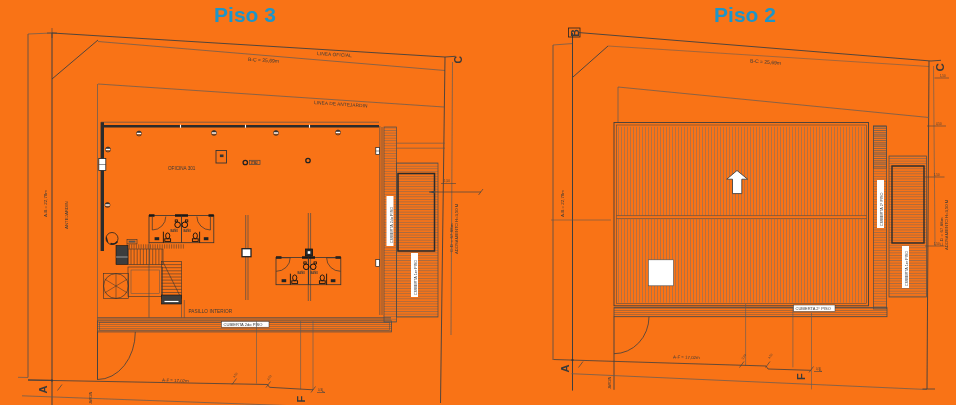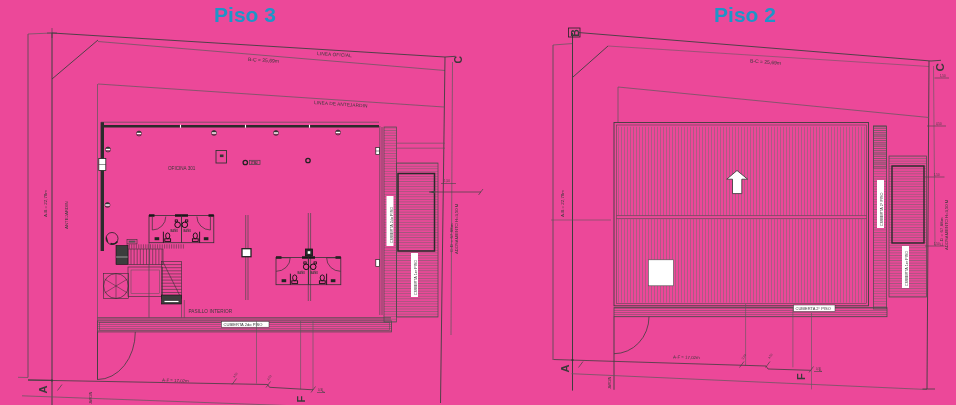--- a/index.html
+++ b/index.html
@@ -1,16 +1,16 @@
 <!DOCTYPE html>
 <html><head>
 <meta charset="utf-8">
 <style>
 html,body{margin:0;padding:0;background:#ffffff;}
-#canvas{position:relative;width:956px;height:405px;background:#ec4899;overflow:hidden;
+#canvas{position:relative;width:956px;height:405px;background:#f97316;overflow:hidden;
 font-family:"Liberation Sans",sans-serif;text-align:right;}
 svg text{font-family:"Liberation Sans",sans-serif;fill:#3a3a3a;}
 .title{font-weight:bold;font-size:21px;fill:#1e95c8;}
 </style>
 </head>
 <body>
 <div id="canvas">
 <svg width="956" height="405" viewBox="0 0 956 405" xmlns="http://www.w3.org/2000/svg">
 <defs>
 <pattern id="hh" width="4" height="2.55" patternUnits="userSpaceOnUse">

